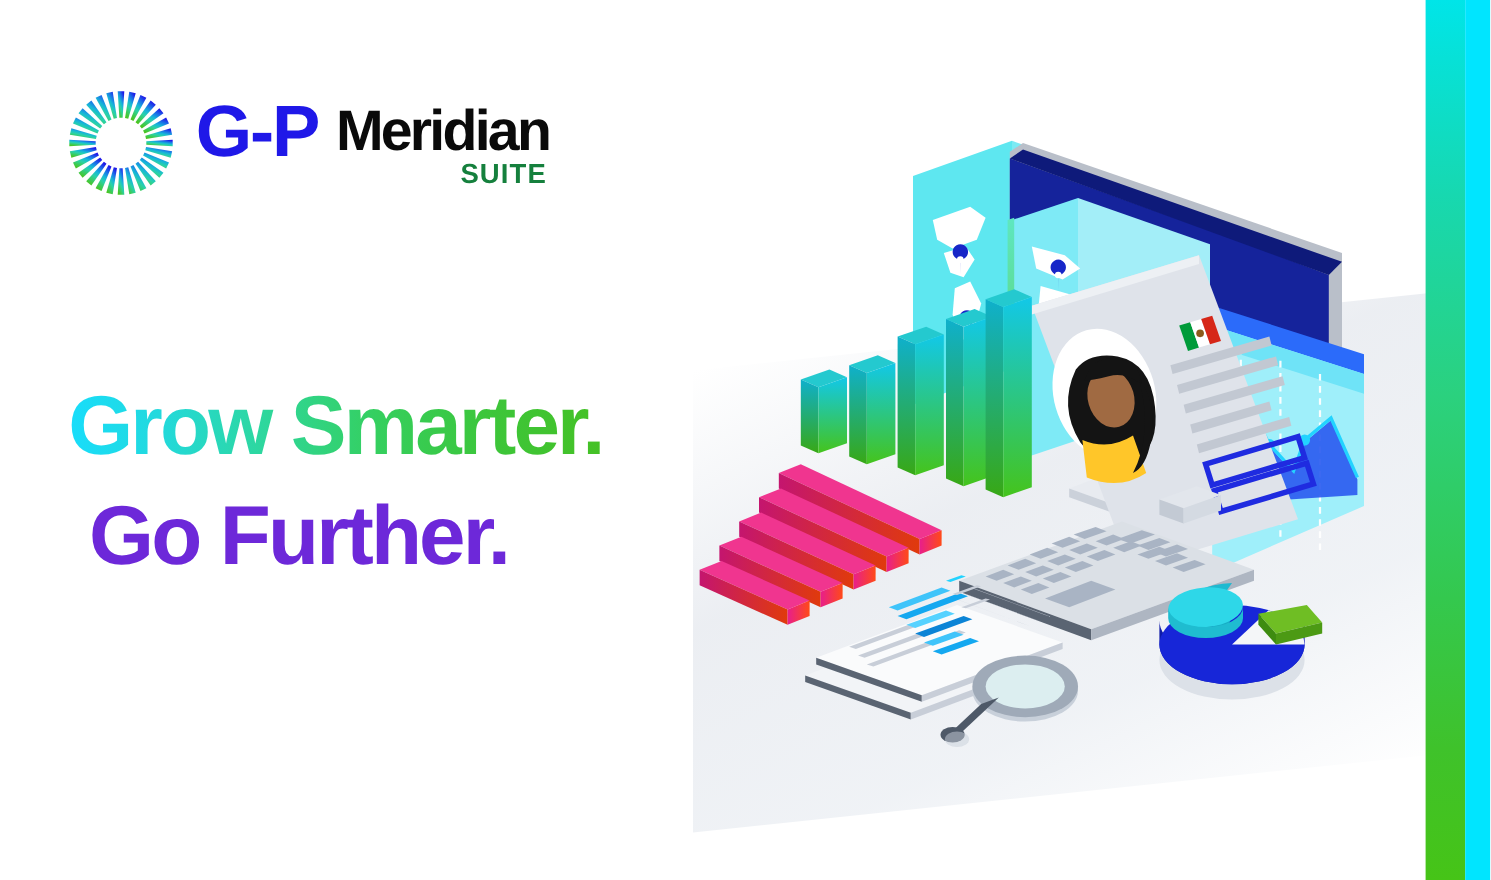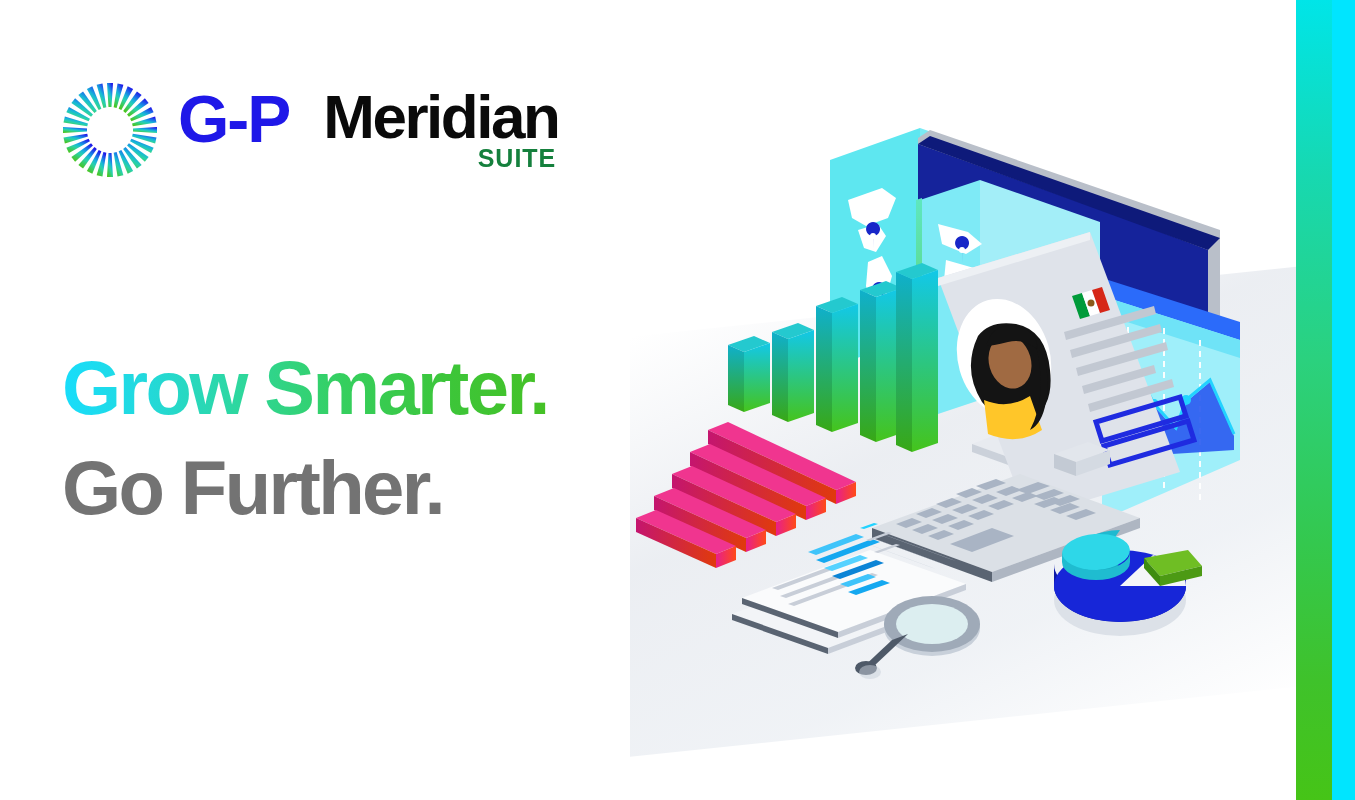--- a/index.html
+++ b/index.html
@@ -19,35 +19,35 @@
 
   
   .ground{position:absolute;left:630px;top:300px;width:700px;height:420px;
     background:linear-gradient(160deg,rgba(232,235,240,.0) 0%,rgba(232,235,240,.85) 35%,rgba(238,241,245,.9) 70%,rgba(245,247,250,0) 100%);
     transform:skewY(-6deg);pointer-events:none;}
 
   
   .logo{position:absolute;left:60px;top:80px;display:flex;align-items:flex-start;}
   .logo-mark{width:100px;height:100px;flex:0 0 auto;}
   .logo-text{margin-left:18px;position:relative;padding-top:6px;}
-  .wordmark{display:flex;align-items:flex-start;line-height:1;gap:18px;}
+  .wordmark{display:flex;align-items:center;line-height:1;}
   .gp{font-size:66px;font-weight:bold;color:#1F18E8;letter-spacing:-2px;
       font-family:"Liberation Sans",sans-serif;}
-  .meridian{font-size:62px;font-weight:bold;color:#0A0A0A;letter-spacing:-2.5px;margin-left:16px;
+  .meridian{font-size:52px;font-weight:bold;color:#0A0A0A;letter-spacing:-2.5px;margin-left:16px;
       font-family:"Liberation Sans",sans-serif;}
   .suite{position:absolute;right:2px;top:64px;font-size:25px;font-weight:bold;color:#15803d;
       letter-spacing:1px;font-family:"Liberation Sans",sans-serif;}
 
   
   .headline{position:absolute;left:62px;top:338px;}
   .hl-line{font-size:76px;font-weight:bold;letter-spacing:-2.6px;line-height:1.32;
       font-family:"Liberation Sans",sans-serif;white-space:nowrap;}
   .hl-grad{background:linear-gradient(90deg,#18DDFB 0%,#22D9DD 17%,#2ED79C 37%,#35CF5E 58%,#3CC63B 78%,#45C125 100%);
       -webkit-background-clip:text;background-clip:text;color:transparent;-webkit-text-fill-color:transparent;}
-  .hl-dark{color:#737373;}
+  .hl-dark{color:#6d28d9;margin-left:19px;}
 
   
   .illo{position:absolute;left:620px;top:100px;width:700px;height:620px;}
   .illo svg{display:block;}
 </style>
 </head>
 <body>
 
 <div id="stage">
 

